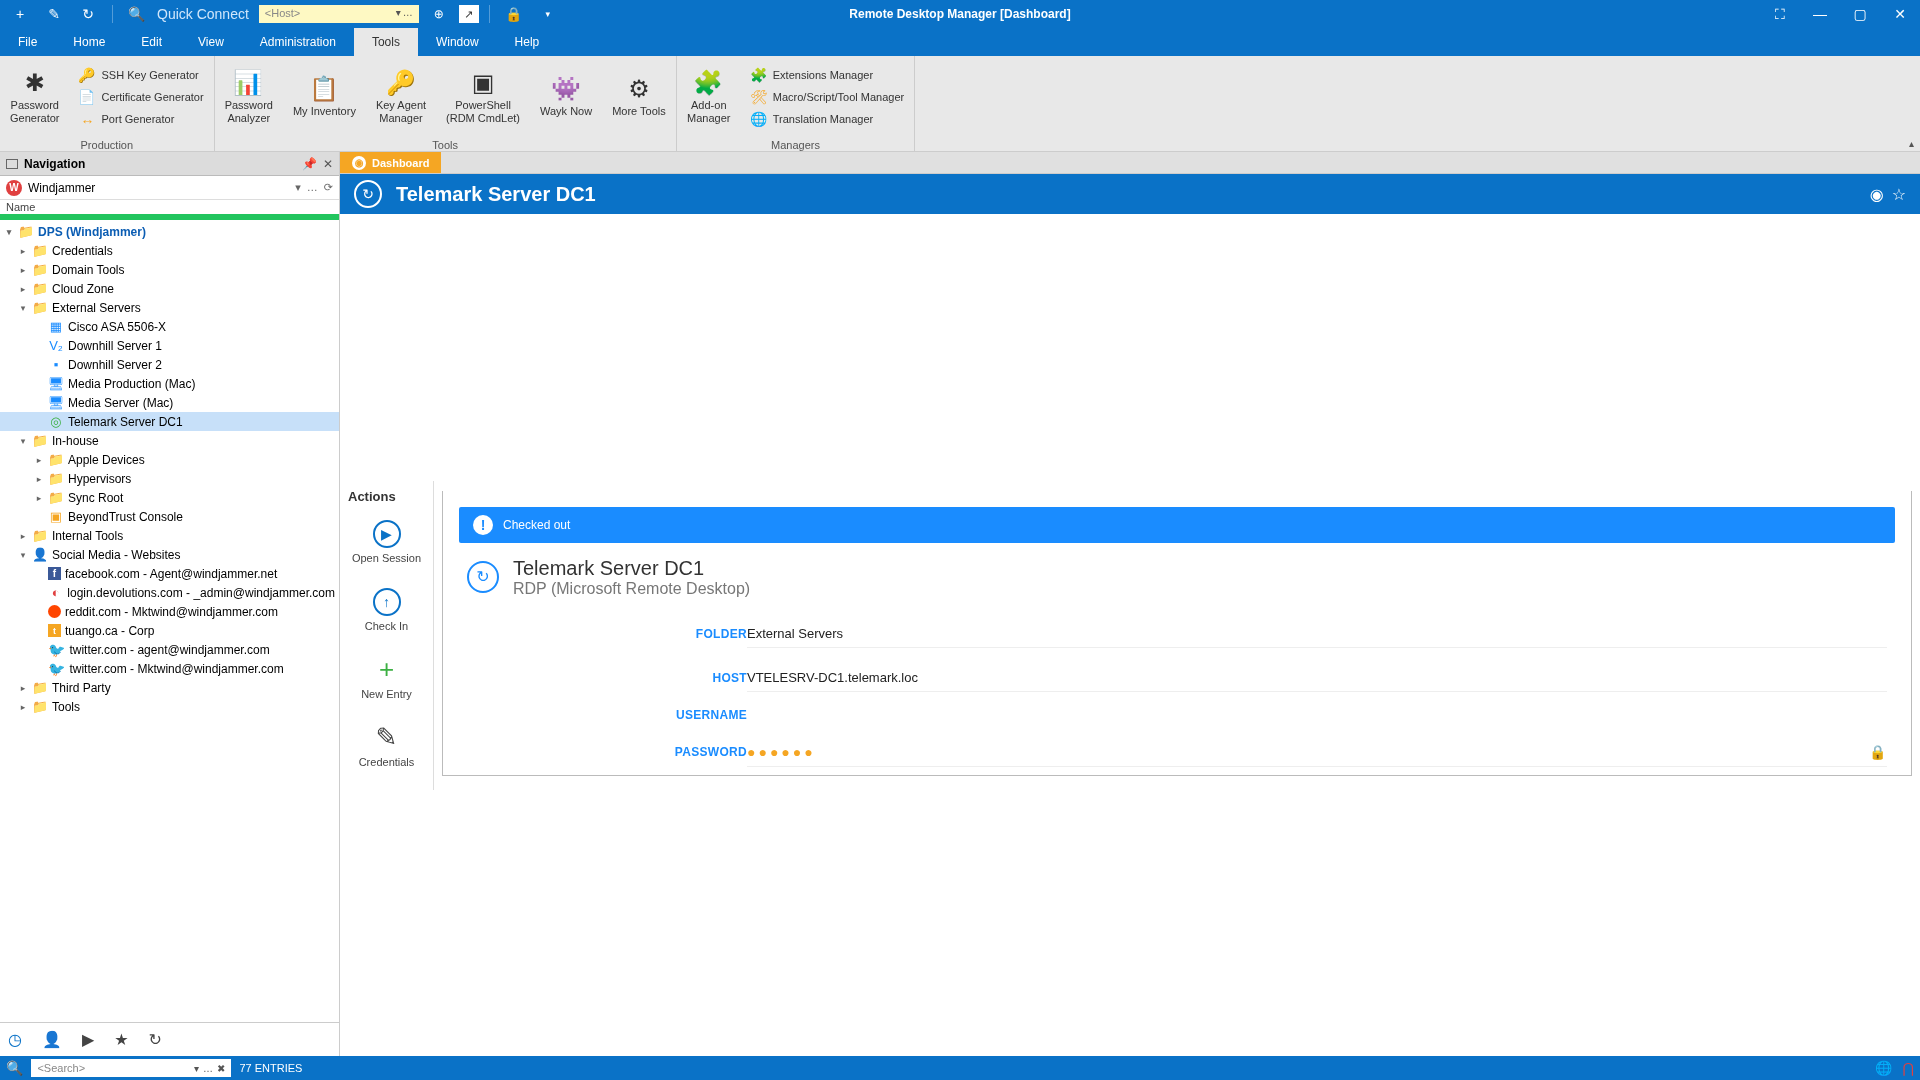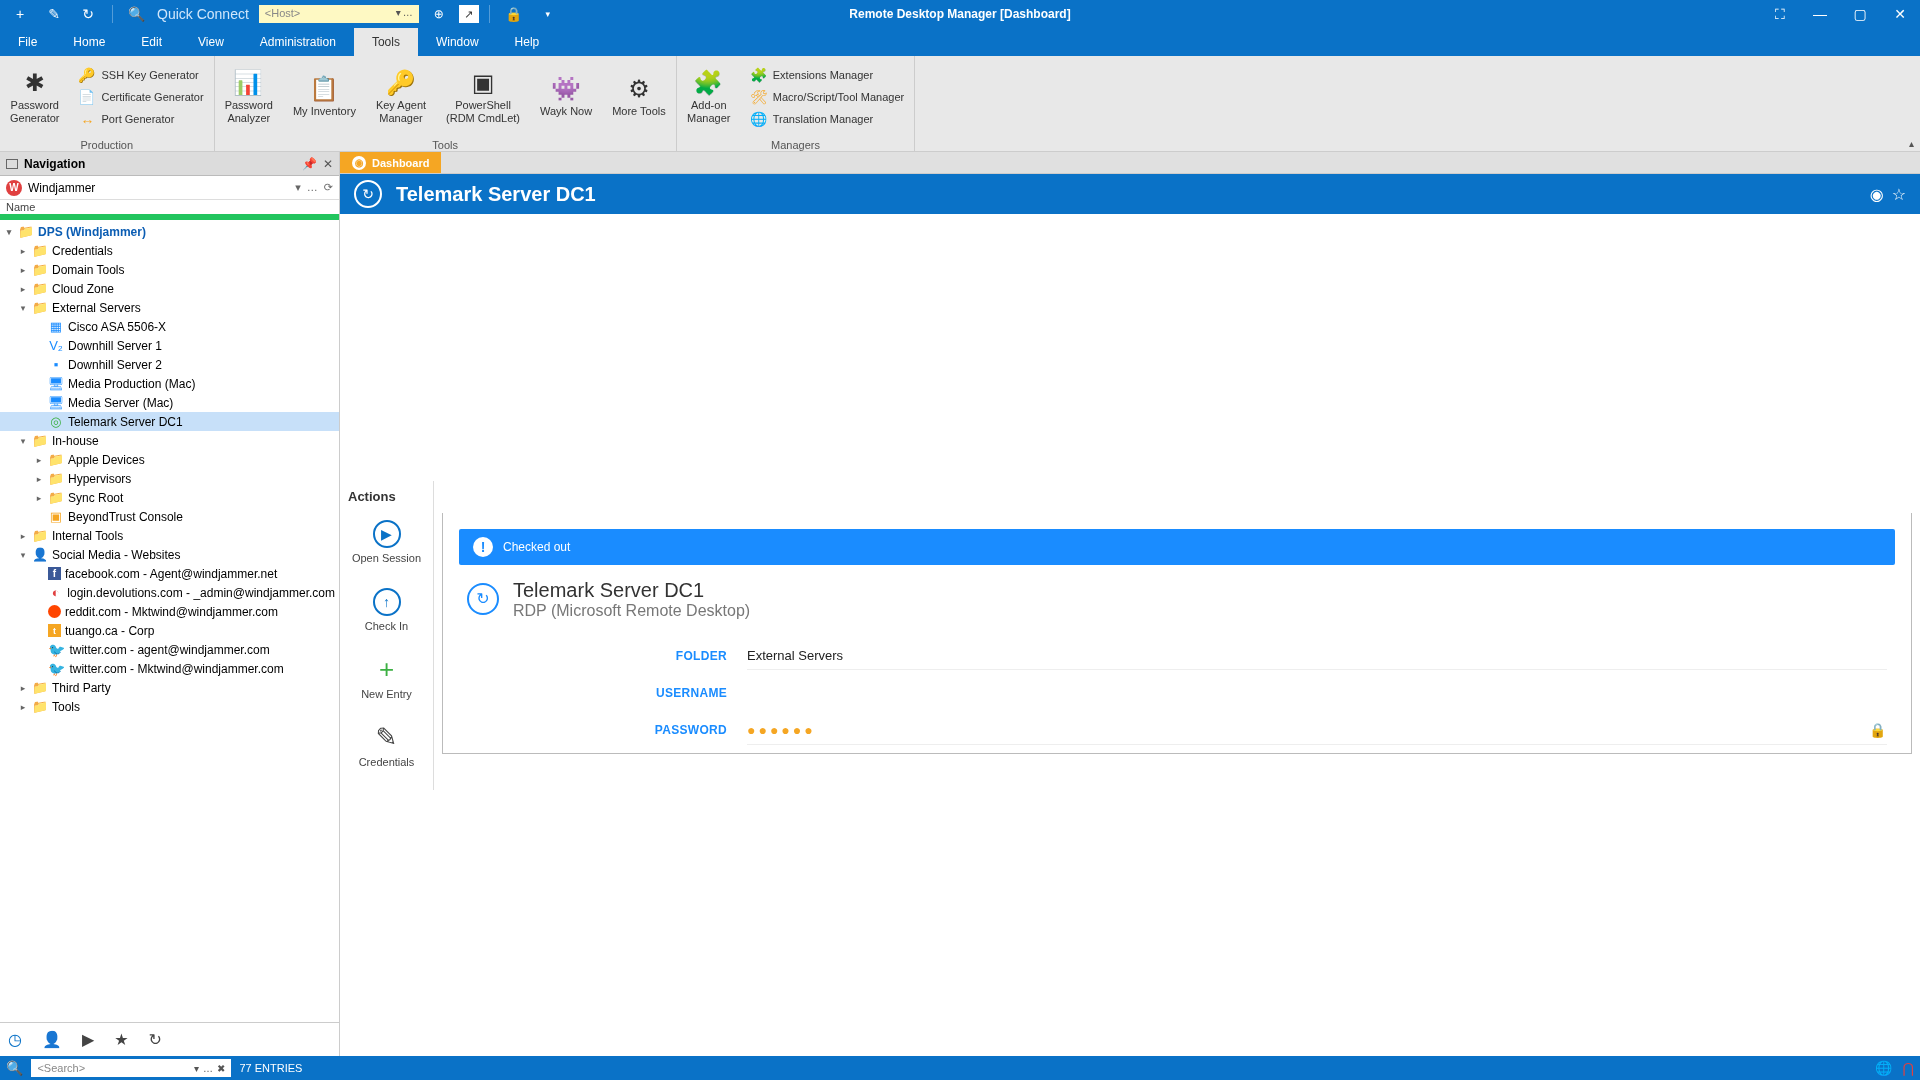--- a/index.html
+++ b/index.html
@@ -67,21 +67,21 @@
 .subtab { padding: 0 14px; display: flex; align-items: center; border: 1px solid #bbb; border-bottom: none; background: #e7e7e7; margin-right: -1px; font-size: 12px; color: #333; cursor: pointer; }
 .subtab.active { background: #fff; position: relative; z-index: 2; }
 .detail-body { flex: 1; border: 1px solid #bbb; border-top: none; overflow: auto; background: #fff; }
 .checked-bar { margin: 16px 16px 10px; background: #1a8cff; color: #fff; height: 36px; display: flex; align-items: center; gap: 10px; padding: 0 14px; border-radius: 2px; }
 .checked-bar .cic { width: 20px; height: 20px; border-radius: 50%; background: #fff; color: #1a8cff; display: inline-flex; align-items: center; justify-content: center; font-weight: bold; font-size: 14px; }
 .server-head { display: flex; gap: 14px; padding: 4px 24px 14px; align-items: flex-start; }
 .server-head .sic { width: 32px; height: 32px; border: 2px solid #1a8cff; border-radius: 50%; display: inline-flex; align-items: center; justify-content: center; font-size: 16px; color: #1a8cff; margin-top: 4px; }
 .server-head .sname { font-size: 20px; color: #333; }
 .server-head .ssub { font-size: 16px; color: #777; }
 .field-row { display: flex; align-items: center; padding: 8px 24px; }
-.field-row .fk { width: 280px; text-align: right; padding-right: 20px; color: #1a8cff; font-size: 12px; font-weight: 600; letter-spacing: 0.3px; }
+.field-row .fk { width: 280px; text-align: right; color: #1a8cff; font-size: 12px; font-weight: 600; letter-spacing: 0.3px; }
 .field-row .fv { flex: 1; color: #222; font-size: 13px; border-bottom: 1px solid #eee; padding: 6px 0; display: flex; align-items: center; }
 .dots { color: #f5a623; letter-spacing: 3px; font-size: 14px; }
 .lock { margin-left: auto; color: #f5a623; font-size: 14px; }
 .statusbar { height: 24px; background: #0a72c7; color: #fff; display: flex; align-items: center; padding: 0 6px; gap: 8px; font-size: 11px; }
 .statusbar .sinput { background: #fff; color: #888; height: 18px; width: 200px; padding: 0 6px; display: inline-flex; align-items: center; justify-content: space-between; font-size: 11px; }
 .statusbar .sops { font-size: 10px; display: flex; gap: 4px; color: #555; }
 .statusbar .right { margin-left: auto; display: flex; gap: 10px; align-items: center; }
 .ic-green { color: #3cb043; } .ic-orange { color: #f5a623; } .ic-blue { color: #1a8cff; } .ic-red { color: #e04040; } .ic-gray { color: #777; }
 .fb { width: 13px; height: 13px; background: #3b5998; color: #fff; font-weight: bold; font-size: 10px; display: inline-flex; align-items: center; justify-content: center; }
 .tw { color: #1da1f2; font-size: 14px; }
@@ -424,20 +424,26 @@
             </div>
           </div>
           <div id="fields">
               <div class="field-row">
                 <div class="fk">FOLDER</div>
                 <div class="fv">
                   <span>External Servers</span>
                 </div>
               </div>
               <div class="field-row">
+                <div class="fk">HOST</div>
+                <div class="fv">
+                  <span>VTELESRV-DC1.telemark.loc</span>
+                </div>
+              </div>
+              <div class="field-row">
                 <div class="fk">USERNAME</div>
               </div>
               <div class="field-row">
                 <div class="fk">PASSWORD</div>
                 <div class="fv">
                   <span class="dots">●●●●●●</span>
                   <span class="lock">🔒</span>
                 </div>
               </div>
             </div>

